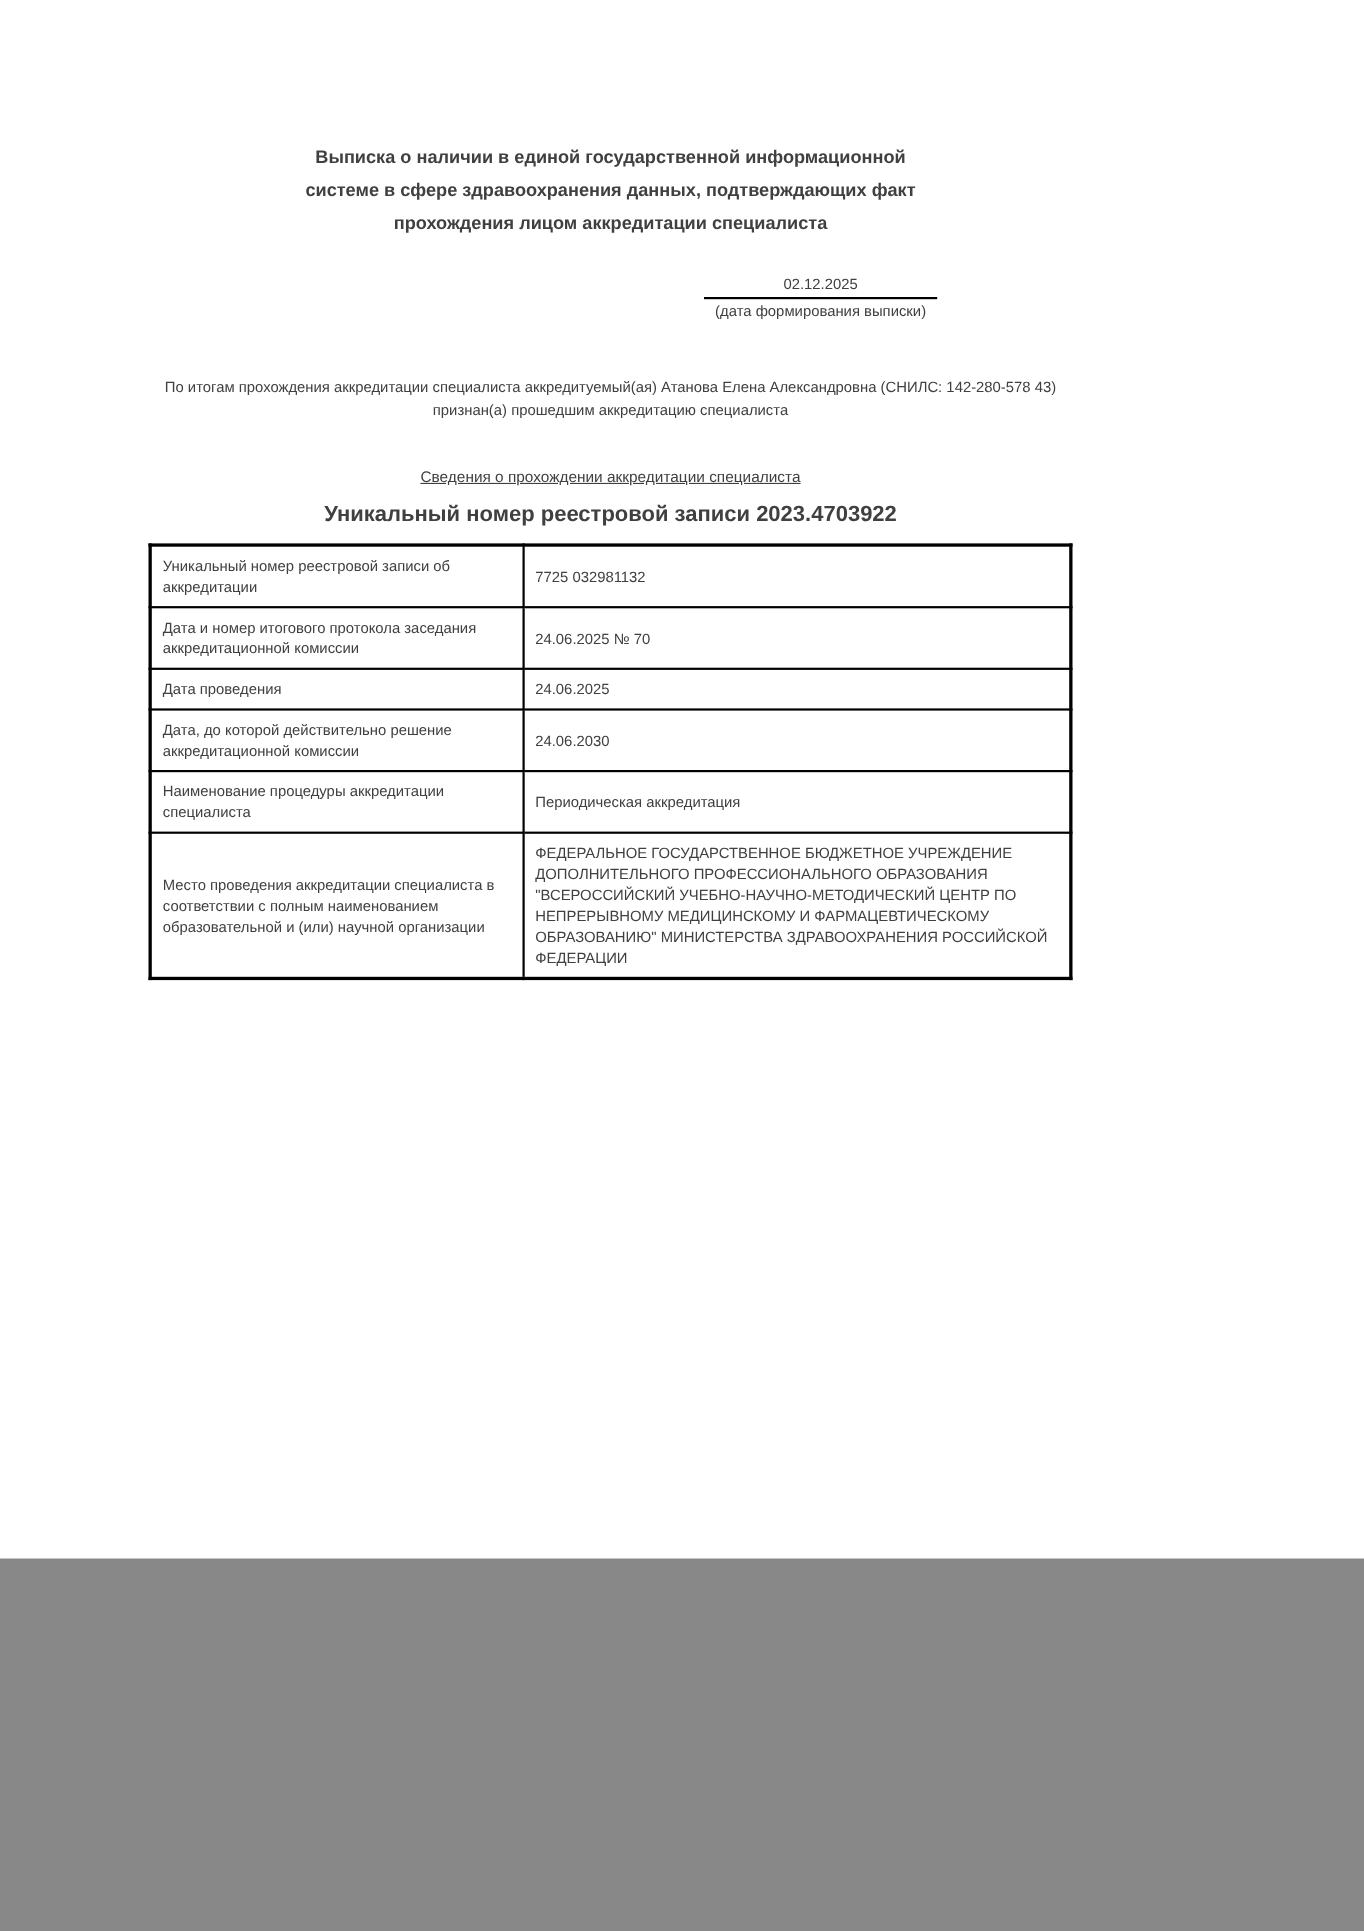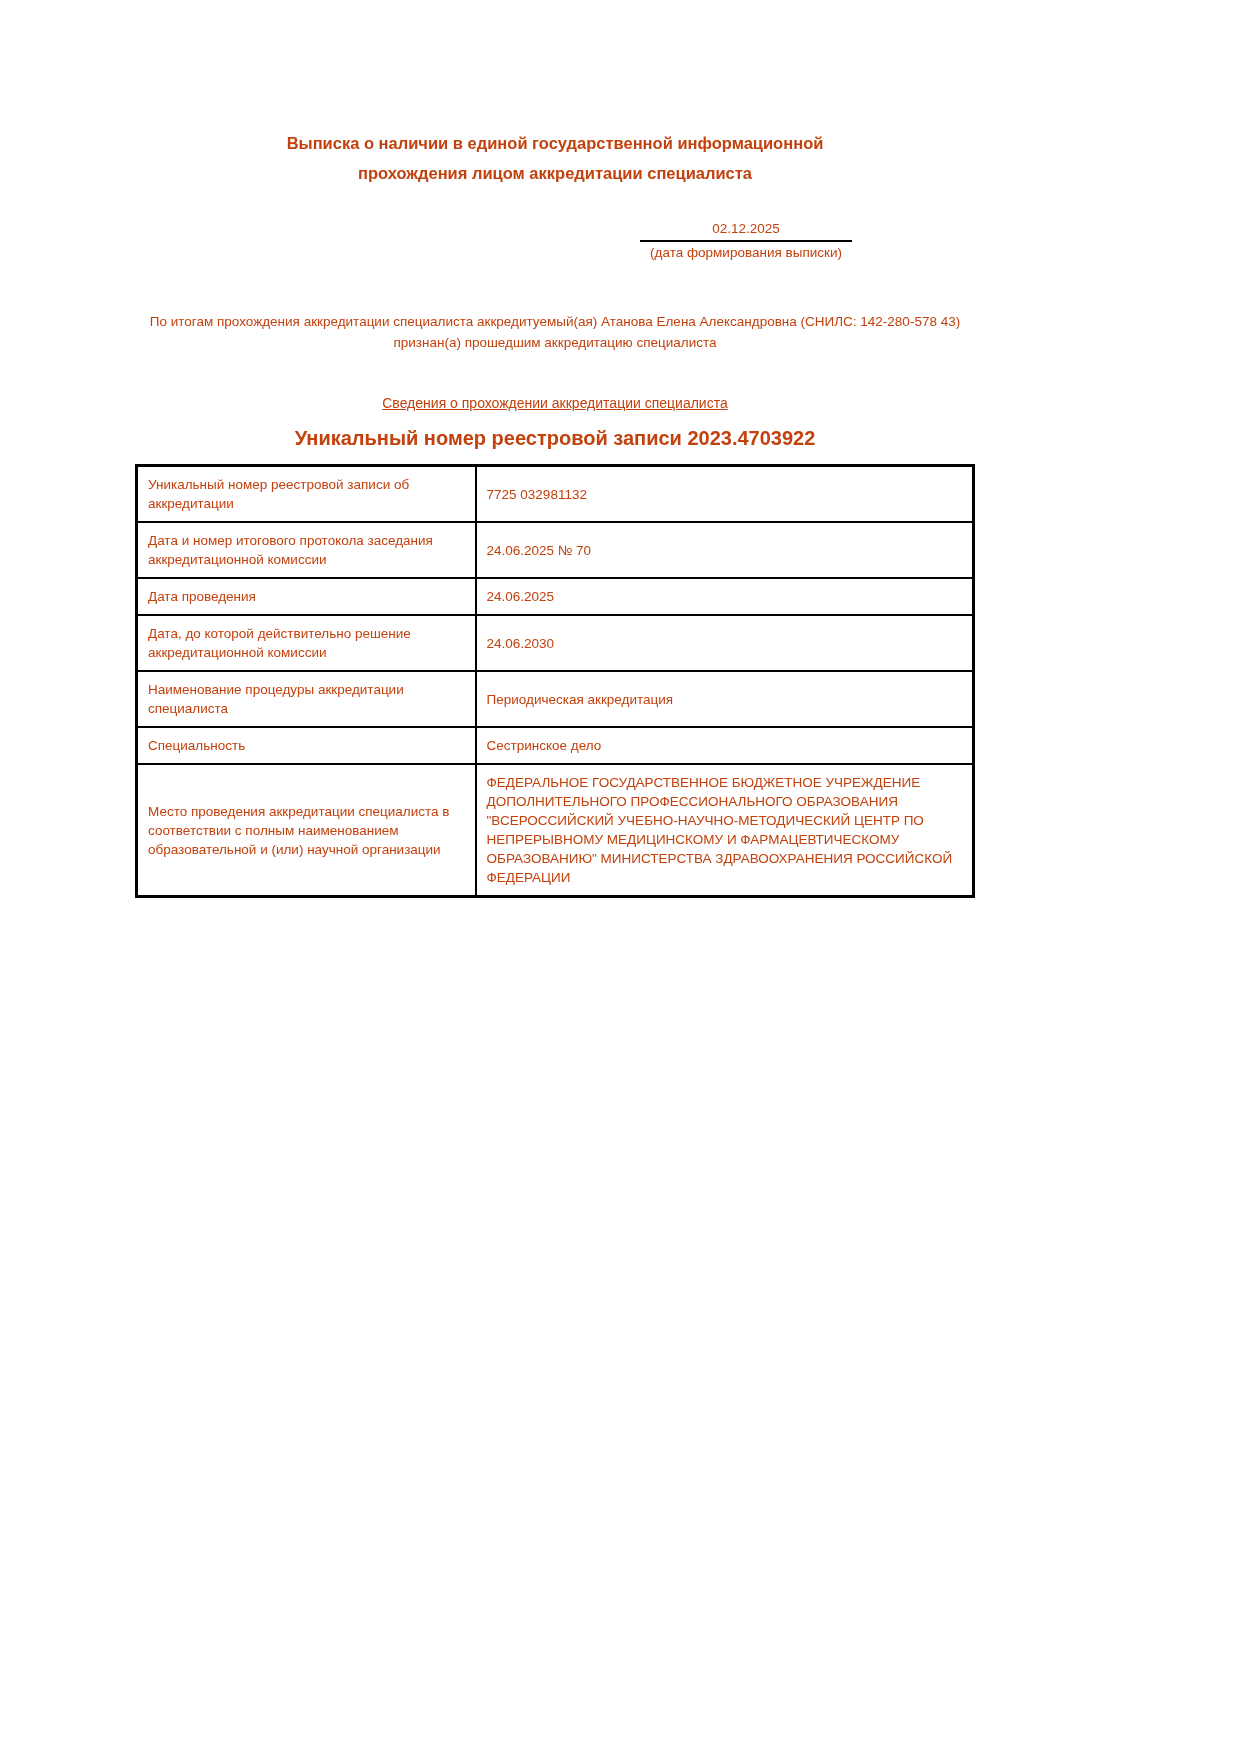--- a/index.html
+++ b/index.html
@@ -1,24 +1,24 @@
 <!DOCTYPE html>
 <html lang="ru"><head>
 <meta charset="utf-8">
 <style>
   html, body { margin: 0; padding: 0; }
   body { background: #888; }
   .page {
     position: relative;
     width: 1240px;
-    height: 1755px;
+    height: 1417px;
     margin: 0 auto;
     background: #ffffff;
     font-family: "Liberation Sans", sans-serif;
-    color: #c2410c;
+    color: #404040;
     overflow: hidden;
   }
   .content {
     position: absolute;
     left: 135px;
     top: 0;
     width: 840px;
   }
   .doc-title {
     margin-top: 128px;
@@ -80,20 +80,21 @@
   td.value-cell { width: 60%; }
 </style>
 </head>
 <body>
 
 <div class="page">
   <div class="content">
 
     <div class="doc-title">
       <div>Выписка о наличии в единой государственной информационной</div>
+      <div>системе в сфере здравоохранения данных, подтверждающих факт</div>
       <div>прохождения лицом аккредитации специалиста</div>
     </div>
 
     <div class="date-block">
       <div class="date-line">02.12.2025</div>
       <div class="date-caption">(дата формирования выписки)</div>
     </div>
 
     <div class="intro-paragraph">По итогам прохождения аккредитации специалиста аккредитуемый(ая) Атанова Елена Александровна (СНИЛС: 142-280-578 43) признан(а) прошедшим аккредитацию специалиста</div>
 
@@ -117,24 +118,20 @@
         </tr>
         <tr>
           <td class="label-cell">Дата, до которой действительно решение аккредитационной комиссии</td>
           <td class="value-cell">24.06.2030</td>
         </tr>
         <tr>
           <td class="label-cell">Наименование процедуры аккредитации специалиста</td>
           <td class="value-cell">Периодическая аккредитация</td>
         </tr>
         <tr>
-          <td class="label-cell">Специальность</td>
-          <td class="value-cell">Сестринское дело</td>
-        </tr>
-        <tr>
           <td class="label-cell">Место проведения аккредитации специалиста в соответствии с полным наименованием образовательной и (или) научной организации</td>
           <td class="value-cell">ФЕДЕРАЛЬНОЕ ГОСУДАРСТВЕННОЕ БЮДЖЕТНОЕ УЧРЕЖДЕНИЕ ДОПОЛНИТЕЛЬНОГО ПРОФЕССИОНАЛЬНОГО ОБРАЗОВАНИЯ "ВСЕРОССИЙСКИЙ УЧЕБНО-НАУЧНО-МЕТОДИЧЕСКИЙ ЦЕНТР ПО НЕПРЕРЫВНОМУ МЕДИЦИНСКОМУ И ФАРМАЦЕВТИЧЕСКОМУ ОБРАЗОВАНИЮ" МИНИСТЕРСТВА ЗДРАВООХРАНЕНИЯ РОССИЙСКОЙ ФЕДЕРАЦИИ</td>
         </tr>
       </tbody>
     </table>
 
   </div>
 </div>
 
 </body></html>

